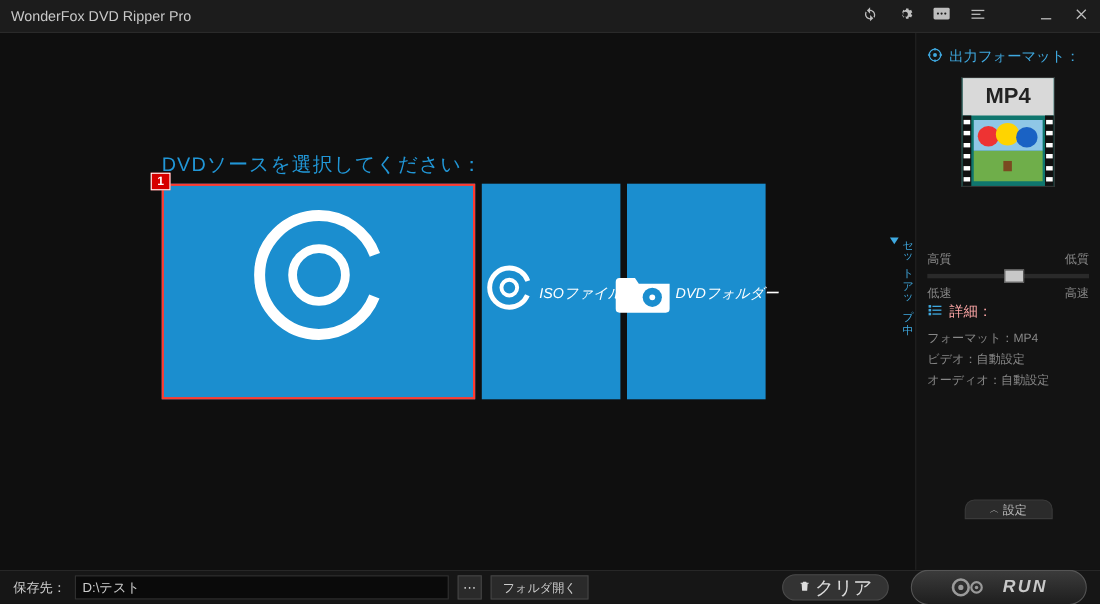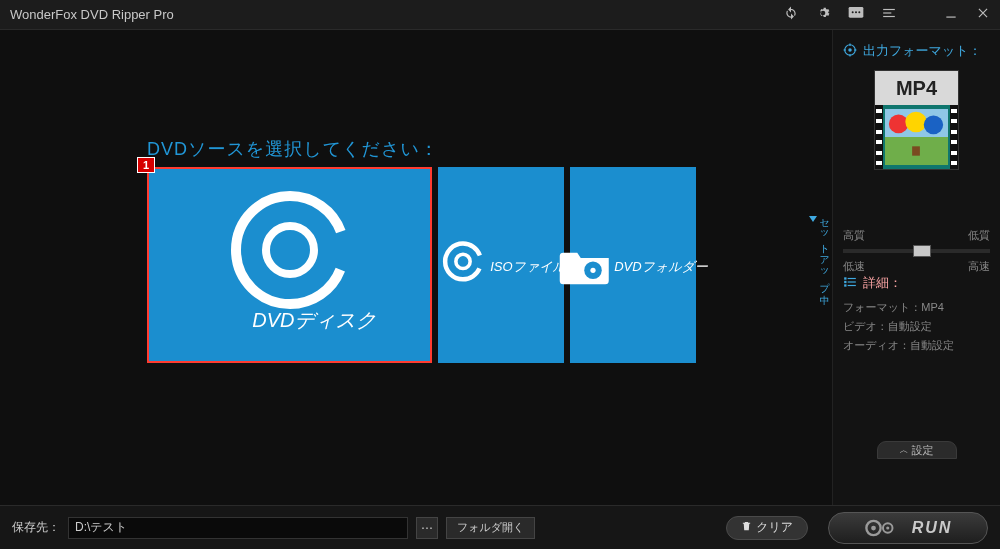--- a/index.html
+++ b/index.html
@@ -49,27 +49,27 @@
 
   .detail-head { display:flex; align-items:center; gap:6px; color:#fca5a5; font-size:13px; margin-bottom:8px; }
   .detail-line { color:#888; font-size:11px; margin:4px 0; }
   .settings-tab { position:absolute; bottom:46px; left:50%; transform:translateX(-50%); width:80px; height:18px; background:#2b2b2b; border:1px solid #3a3a3a; border-radius:9px 9px 0 0; color:#bbb; font-size:11px; display:flex; align-items:center; justify-content:center; gap:3px; cursor:pointer; }
 
   
   .vhint { position:absolute; left:-18px; top:182px; width:16px; color:#3fa9e0; font-size:10px; writing-mode:vertical-rl; text-align:center; letter-spacing:1px; }
   .vhint::after { content:""; display:block; width:0; height:0; border-left:4px solid transparent; border-right:4px solid transparent; border-top:6px solid #3fa9e0; margin:4px auto 0; }
 
   
-  .bottombar { height:44px; background:#161616; border-top:1px solid #2a2a2a; display:flex; align-items:center; padding:0 12px; gap:8px; }
+  .bottombar { height:31px; background:#161616; border-top:1px solid #2a2a2a; display:flex; align-items:center; padding:0 12px; gap:8px; }
   .bottombar .lbl { color:#ccc; font-size:12px; }
   .pathbox { width:340px; height:22px; background:#0a0a0a; border:1px solid #333; color:#ccc; font-size:12px; padding:0 6px; display:flex; align-items:center;text-align:center; }
   .dots-btn { width:22px; height:22px; background:#2a2a2a; border:1px solid #444; display:flex; align-items:center; justify-content:center; color:#ccc; font-size:12px; cursor:pointer; }
   .open-btn { height:22px; padding:0 10px; background:#2a2a2a; border:1px solid #444; color:#ccc; font-size:11px; display:flex; align-items:center; cursor:pointer; }
   .spacer { flex:1; }
-  .clear-btn { height:24px; padding:0 14px; background:#333; border:1px solid #4a4a4a; border-radius:12px; color:#ddd; font-size:12px; display:flex; align-items:center; gap:4px; cursor:pointer; }
+  .clear-btn { height:24px; padding:0 14px; background:#333; border:1px solid #4a4a4a; border-radius:12px; color:#ddd; font-size:17px; display:flex; align-items:center; gap:4px; cursor:pointer; }
   .run-btn { width:160px; height:32px; margin-left:12px; background:linear-gradient(#3b3b3b,#1e1e1e); border:1px solid #555; border-radius:16px; display:flex; align-items:center; justify-content:center; gap:10px; cursor:pointer; }
   .run-btn .gearset { display:flex; align-items:center; }
   .run-btn .txt { color:#c9c9c9; font-size:16px; font-weight:bold; font-style:italic; letter-spacing:2px; }
 </style>
 </head>
 <body>
 
 <div class="app">
 
   <div class="titlebar">
@@ -119,21 +119,20 @@
       <div class="prompt">DVDソースを選択してください：</div>
       <div class="cards">
 
         <div class="card big">
           <div class="badge">1</div>
           <div class="disc-wrap">
             <svg width="150" height="120" viewBox="0 0 150 120">
               <circle cx="75" cy="60" r="54" fill="none" stroke="#fff" stroke-width="10" stroke-dasharray="300 40" stroke-dashoffset="-20"></circle>
               <circle cx="75" cy="60" r="24" fill="none" stroke="#fff" stroke-width="8"></circle>
             </svg>
-            <div class="lbl">DVDディスク</div>
           </div>
         </div>
 
         <div class="card small">
           <div class="card-inner">
             <svg width="54" height="50" viewBox="0 0 60 56">
               <circle cx="30" cy="24" r="20" fill="none" stroke="#fff" stroke-width="5" stroke-dasharray="110 20" stroke-dashoffset="-8"></circle>
               <circle cx="30" cy="24" r="8" fill="none" stroke="#fff" stroke-width="4"></circle>
             </svg>
             <div class="lbl">ISOファイル</div>

